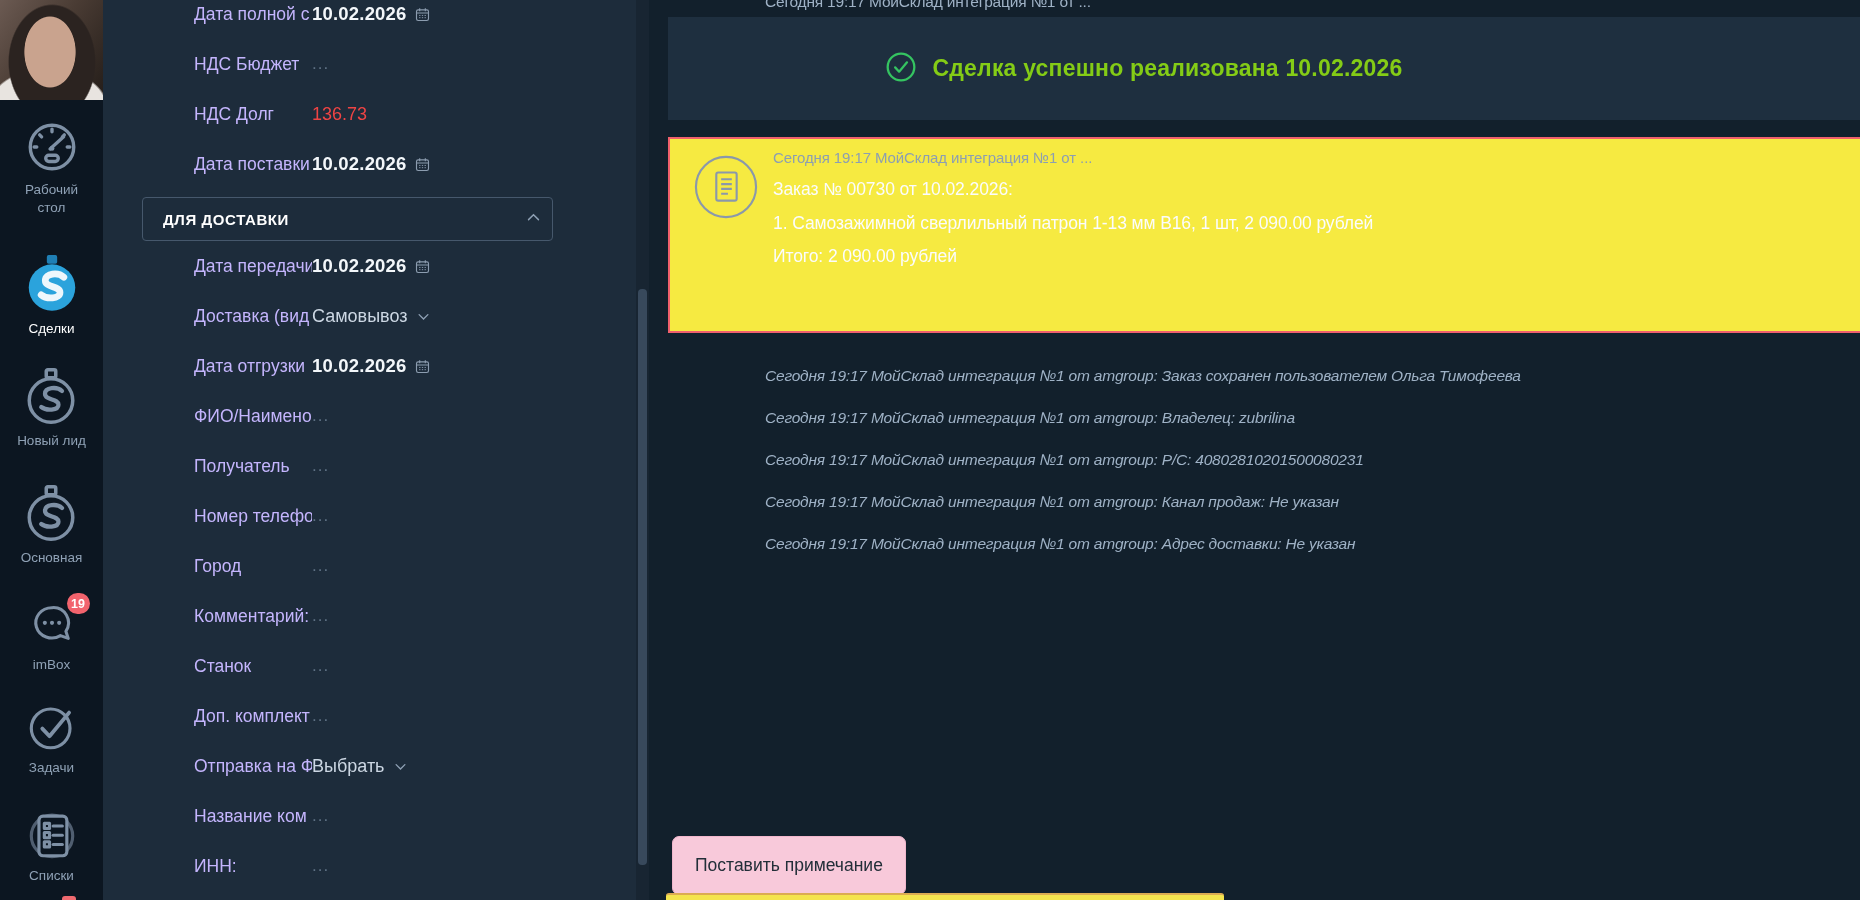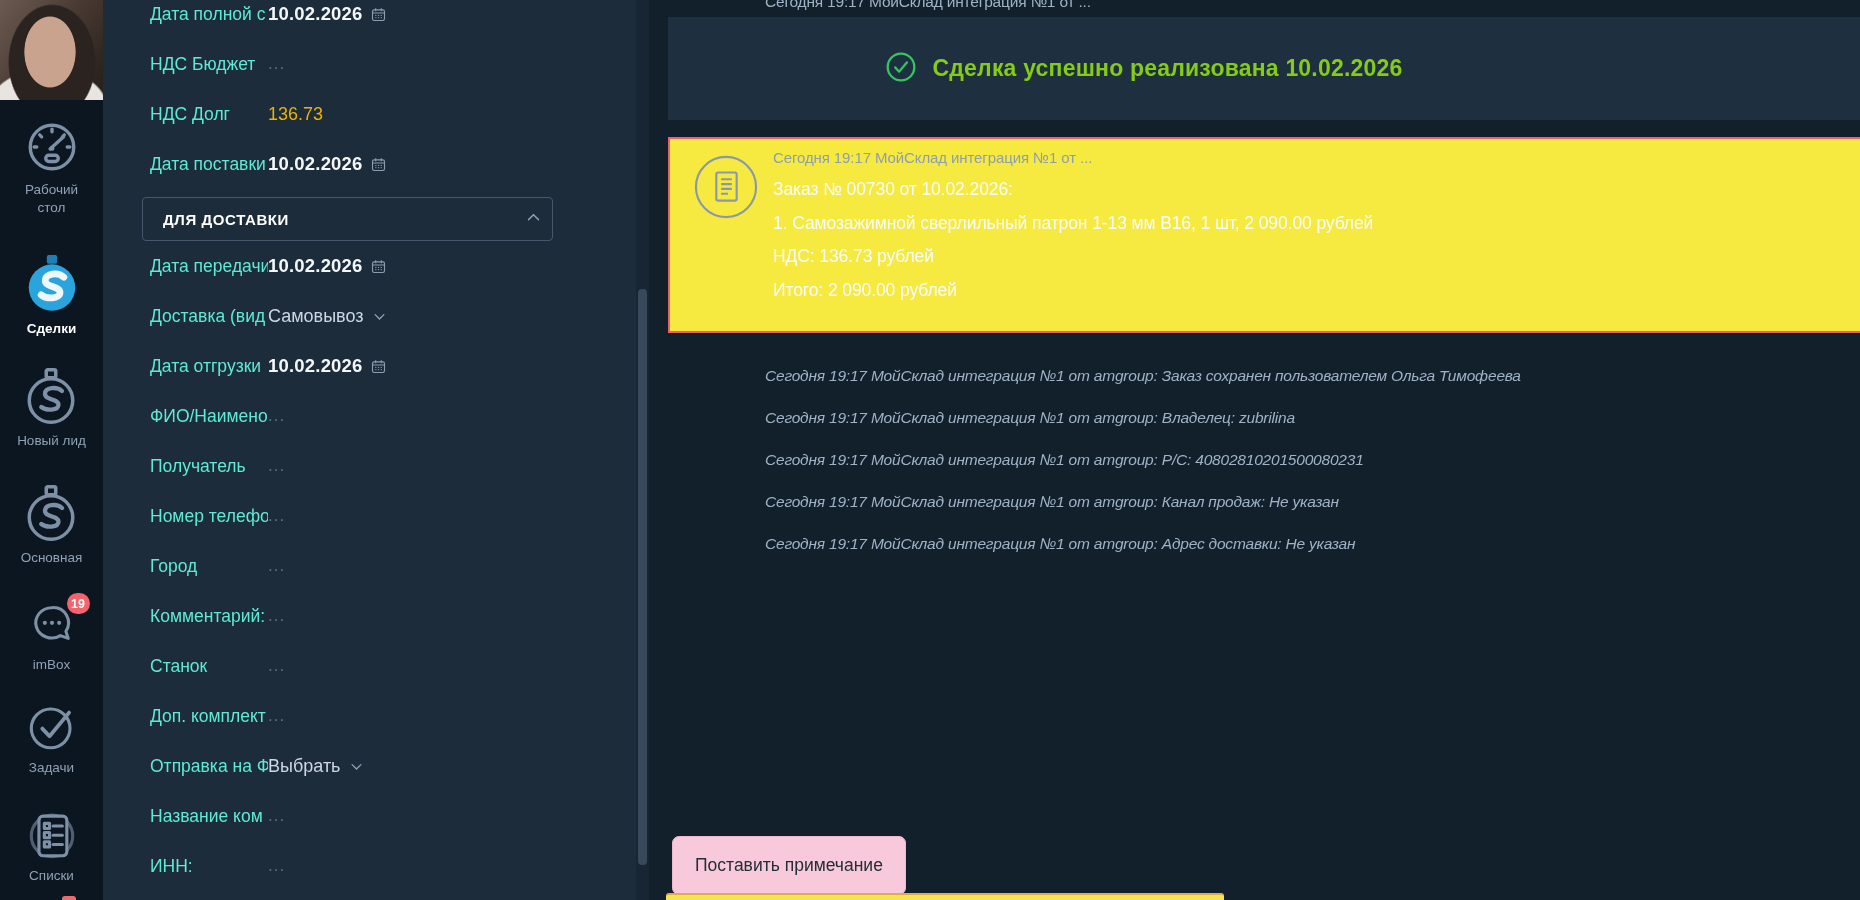--- a/index.html
+++ b/index.html
@@ -11,33 +11,33 @@
   .avatar{width:103px;height:100px;cursor:pointer;
     background:
       radial-gradient(ellipse 26px 36px at 50px 52px,#c9a38e 97%,transparent 100%),
       radial-gradient(ellipse 44px 58px at 52px 62px,#2b2320 97%,transparent 100%),
       radial-gradient(ellipse 60px 40px at 48px 108px,#e8e4e0 96%,transparent 100%),
       linear-gradient(125deg,#6b5a52 0%,#4a3c34 45%,#241d19 100%);}
   .nav{display:flex;flex-direction:column;align-items:center;}
   .nav-item{display:flex;flex-direction:column;align-items:center;cursor:pointer;}
   .nav-icon{position:relative;display:flex;align-items:flex-start;justify-content:center;}
   .nav-label{margin-top:5px;font-size:13.5px;color:#8fa1b5;text-align:center;max-width:84px;line-height:1.35;}
-  .nav-item.active .nav-label{color:#ffffff;font-weight:bold;}
+  .nav-item.active .nav-label{color:#ffffff;font-weight:normal;}
   .badge{position:absolute;top:-6px;right:-12px;min-width:17px;height:21px;padding:0 3px;border-radius:11px;
     background:#f2636d;color:#fff;font-size:12.5px;font-weight:bold;display:flex;align-items:center;justify-content:center;}
   .sidebar-red{position:absolute;left:62px;top:896px;width:14px;height:4px;background:#ef6a70;border-radius:3px 3px 0 0;}
 
   
   .form-panel{position:absolute;left:103px;top:0;width:546px;height:900px;background:#1d2c3b;overflow:hidden;}
   .rows-top{margin-top:-11px;}
   .frow{display:flex;align-items:center;height:50px;padding-left:47px;}
-  .flabel{width:118px;flex-shrink:0;font-size:17.5px;color:#5eead4;white-space:nowrap;overflow:hidden;}
+  .flabel{width:118px;flex-shrink:0;font-size:17.5px;color:#c4b5fd;white-space:nowrap;overflow:hidden;margin-left:44px;}
   .fvalue{display:flex;gap:8px;cursor:pointer;white-space:nowrap;}
   .v-date{color:#f3f7fa;font-weight:600;font-size:18.5px;letter-spacing:.2px;}
-  .v-text{color:#eab308;font-size:18px;}
+  .v-text{color:#ef4444;font-size:18px;}
   .v-empty{color:#5f7184;font-size:17px;letter-spacing:1px;}
   .v-select{color:#ccd7e3;font-size:18px;}
   .cal,.chev{display:flex;align-items:center;}
   .section-box{box-sizing:border-box;width:411px;height:44px;margin:8px 0 0 39px;border:1px solid #46586c;border-radius:4px;
     display:flex;align-items:center;justify-content:space-between;padding:0 10px 0 20px;cursor:pointer;
     color:#ffffff;font-weight:bold;font-size:15px;letter-spacing:.6px;}
 
   
   .scroll-track{position:absolute;left:636px;top:0;width:13px;height:900px;background:#182532;z-index:4;}
   .scroll-thumb{position:absolute;left:638px;top:289px;width:9px;height:576px;background:#38495c;border-radius:4px;z-index:5;cursor:grab;}
@@ -329,21 +329,20 @@
       <span class="note-icon" id="note-icon"><svg width="64" height="64" viewBox="0 0 66 66" fill="none" stroke="#8a98ab" stroke-width="2.2">
             <circle cx="33" cy="33" r="31"></circle>
             <rect x="23" y="18" width="21" height="29" rx="2"></rect>
             <path d="M28 25h11M28 30h11M28 35h11M28 40h7"></path>
           </svg></span>
       <div class="note-body">
         <div class="note-meta">Сегодня 19:17 МойСклад интеграция №1 от ...</div>
         <div id="note-lines">
             <div class="note-line">Заказ № 00730 от 10.02.2026:</div>
             <div class="note-line">1. Самозажимной сверлильный патрон 1-13 мм B16, 1 шт, 2 090.00 рублей</div>
-            <div class="note-line">НДС: 136.73 рублей</div>
             <div class="note-line">Итого: 2 090.00 рублей</div>
           </div>
       </div>
     </div>
 
     <div class="log-rows" id="log-rows">
         <div class="log-row">Сегодня 19:17 МойСклад интеграция №1 от amgroup: Заказ сохранен пользователем Ольга Тимофеева</div>
         <div class="log-row">Сегодня 19:17 МойСклад интеграция №1 от amgroup: Владелец: zubrilina</div>
         <div class="log-row">Сегодня 19:17 МойСклад интеграция №1 от amgroup: Р/С: 40802810201500080231</div>
         <div class="log-row">Сегодня 19:17 МойСклад интеграция №1 от amgroup: Канал продаж: Не указан</div>

